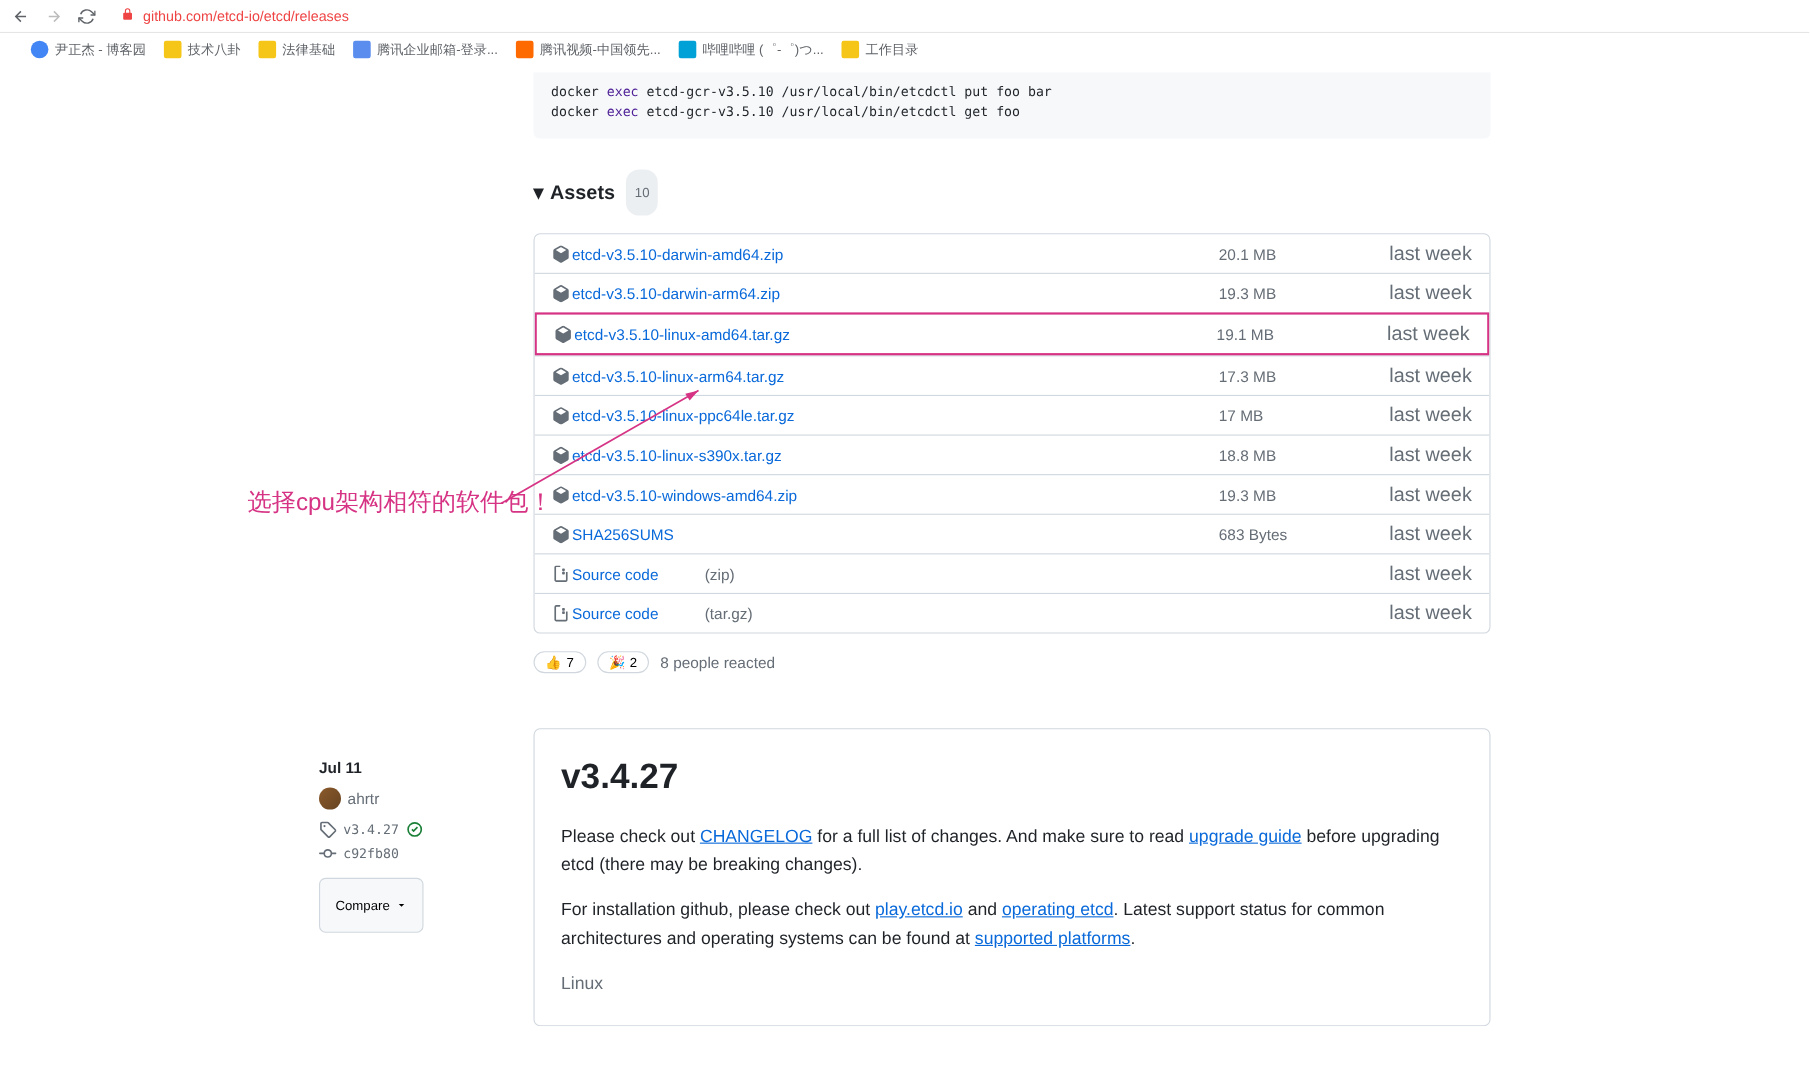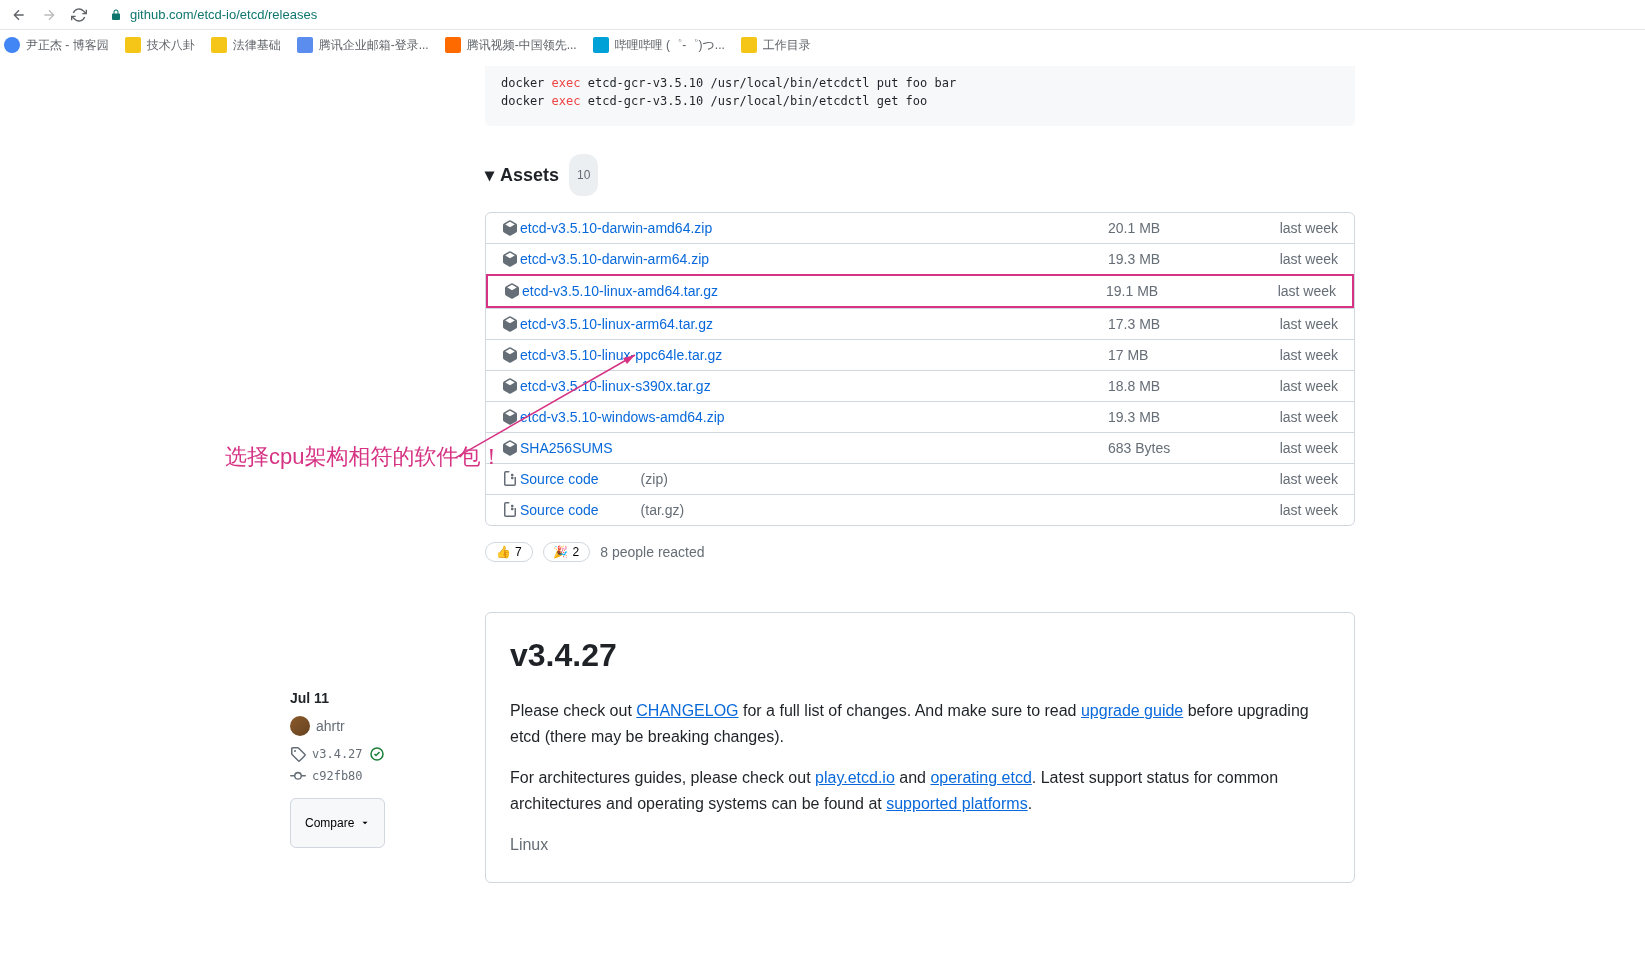--- a/index.html
+++ b/index.html
@@ -2,46 +2,46 @@
 <html><head>
   <meta charset="utf-8">
   <style>
     * { margin: 0; padding: 0; box-sizing: border-box; }
     body { font-family: -apple-system, BlinkMacSystemFont, "Segoe UI", Helvetica, Arial, sans-serif; background: #fff; color: #1f2328; font-size: 14px; }
     
     
     .browser-chrome { height: 30px; background: #fff; border-bottom: 1px solid #e5e5e5; display: flex; align-items: center; padding: 0 10px; gap: 12px; }
     .nav-btn { width: 18px; height: 18px; display: flex; align-items: center; justify-content: center; color: #5f6368; cursor: pointer; }
     .nav-btn.disabled { color: #bdbdbd; }
-    .address-bar { flex: 1; display: flex; align-items: center; gap: 8px; background: #fff; border-radius: 14px; padding: 2px 10px; max-width: 400px; font-size: 13px; color: #0f766e; }
+    .address-bar { flex: 1; display: flex; align-items: flex-start; gap: 8px; background: #fff; border-radius: 14px; padding: 2px 10px; max-width: 400px; font-size: 13px; color: #ef4444; }
     .lock-icon { width: 12px; height: 12px; }
     
     
-    .bookmarks-bar { height: 30px; background: #fff; display: flex; align-items: center; padding: 0 4px; gap: 16px; font-size: 12px; }
+    .bookmarks-bar { height: 30px; background: #fff; display: flex; align-items: center; padding: 0 4px; gap: 16px; font-size: 12px; margin-left: 24px; }
     .bookmark-item { display: flex; align-items: center; gap: 6px; color: #5f6368; cursor: pointer; white-space: nowrap; }
     .bookmark-icon { width: 16px; height: 16px; display: inline-block; }
     .folder-icon { background: #f5c518; border-radius: 2px; }
     .main-area { flex: 1; max-width: 870px; }
     
     
     .code-block { background: #f6f8fa; border-radius: 0 0 6px 6px; padding: 8px 16px 16px; font-family: ui-monospace, SFMono-Regular, Menlo, monospace; font-size: 12px; line-height: 1.5; color: #1f2328; margin-bottom: 28px; overflow: hidden; }
-    .code-block .kw { color: #ef4444; }
+    .code-block .kw { color: #4c1d95; }
     
     
     .assets-header { display: flex; align-items: center; gap: 10px; margin-bottom: 16px; }
     .assets-toggle { font-size: 18px; font-weight: 600; display: flex; align-items: center; gap: 6px; cursor: pointer; }
     .assets-count { background: #d0d7de66; border-radius: 12px; padding: 14px 8px; font-size: 12px; color: #656d76; font-weight: 500; }
     
     .assets-list { border: 1px solid #d0d7de; border-radius: 6px; overflow: hidden; }
     .asset-row { display: flex; align-items: center; padding: 7px 16px; border-top: 1px solid #d0d7de; }
     .asset-row:first-child { border-top: none; }
     .asset-row.highlighted { border: 2px solid #d63384; position: relative; z-index: 1; }
     .asset-name { display: flex; align-items: center; gap: 2px; flex: 1; color: #0969da; font-size: 14px; cursor: pointer; }
     .asset-size { width: 150px; color: #656d76; font-size: 14px; }
-    .asset-date { width: 80px; text-align: right; color: #656d76; font-size: 14px; }
+    .asset-date { width: 80px; text-align: right; color: #656d76; font-size: 18px; }
     .cube-icon { width: 16px; height: 16px; flex-shrink: 0; }
     .zip-icon { width: 16px; height: 16px; flex-shrink: 0; }
     .asset-secondary { color: #656d76; margin-left: 40px; }
     
     
     .reactions { display: flex; align-items: center; gap: 10px; margin-top: 16px; }
     .reaction-btn { display: flex; align-items: center; gap: 4px; border: 1px solid #d0d7de; border-radius: 16px; padding: 2px 10px; font-size: 12px; background: #fff; cursor: pointer; }
     .reaction-text { color: #656d76; font-size: 14px; }
     
     
@@ -299,19 +299,19 @@
       <span class="reaction-text">8 people reacted</span>
     </div>
 
     <div class="release-divider">
       <h2 class="release-title">v3.4.27</h2>
       <div class="release-body">
         <p>
           <span>Please check out </span><a href="#">CHANGELOG</a><span> for a full list of changes. And make sure to read </span><a href="#">upgrade guide</a><span> before upgrading etcd (there may be breaking changes).</span>
         </p>
         <p>
-          <span>For architectures guides, please check out </span><a href="#">play.etcd.io</a><span> and </span><a href="#">operating etcd</a><span>. Latest support status for common architectures and operating systems can be found at </span><a href="#">supported platforms</a><span>.</span>
+          <span>For installation github, please check out </span><a href="#">play.etcd.io</a><span> and </span><a href="#">operating etcd</a><span>. Latest support status for common architectures and operating systems can be found at </span><a href="#">supported platforms</a><span>.</span>
         </p>
         <div class="linux-label">Linux</div>
       </div>
     </div>
   </div>
 </div>
 
 </body></html>

